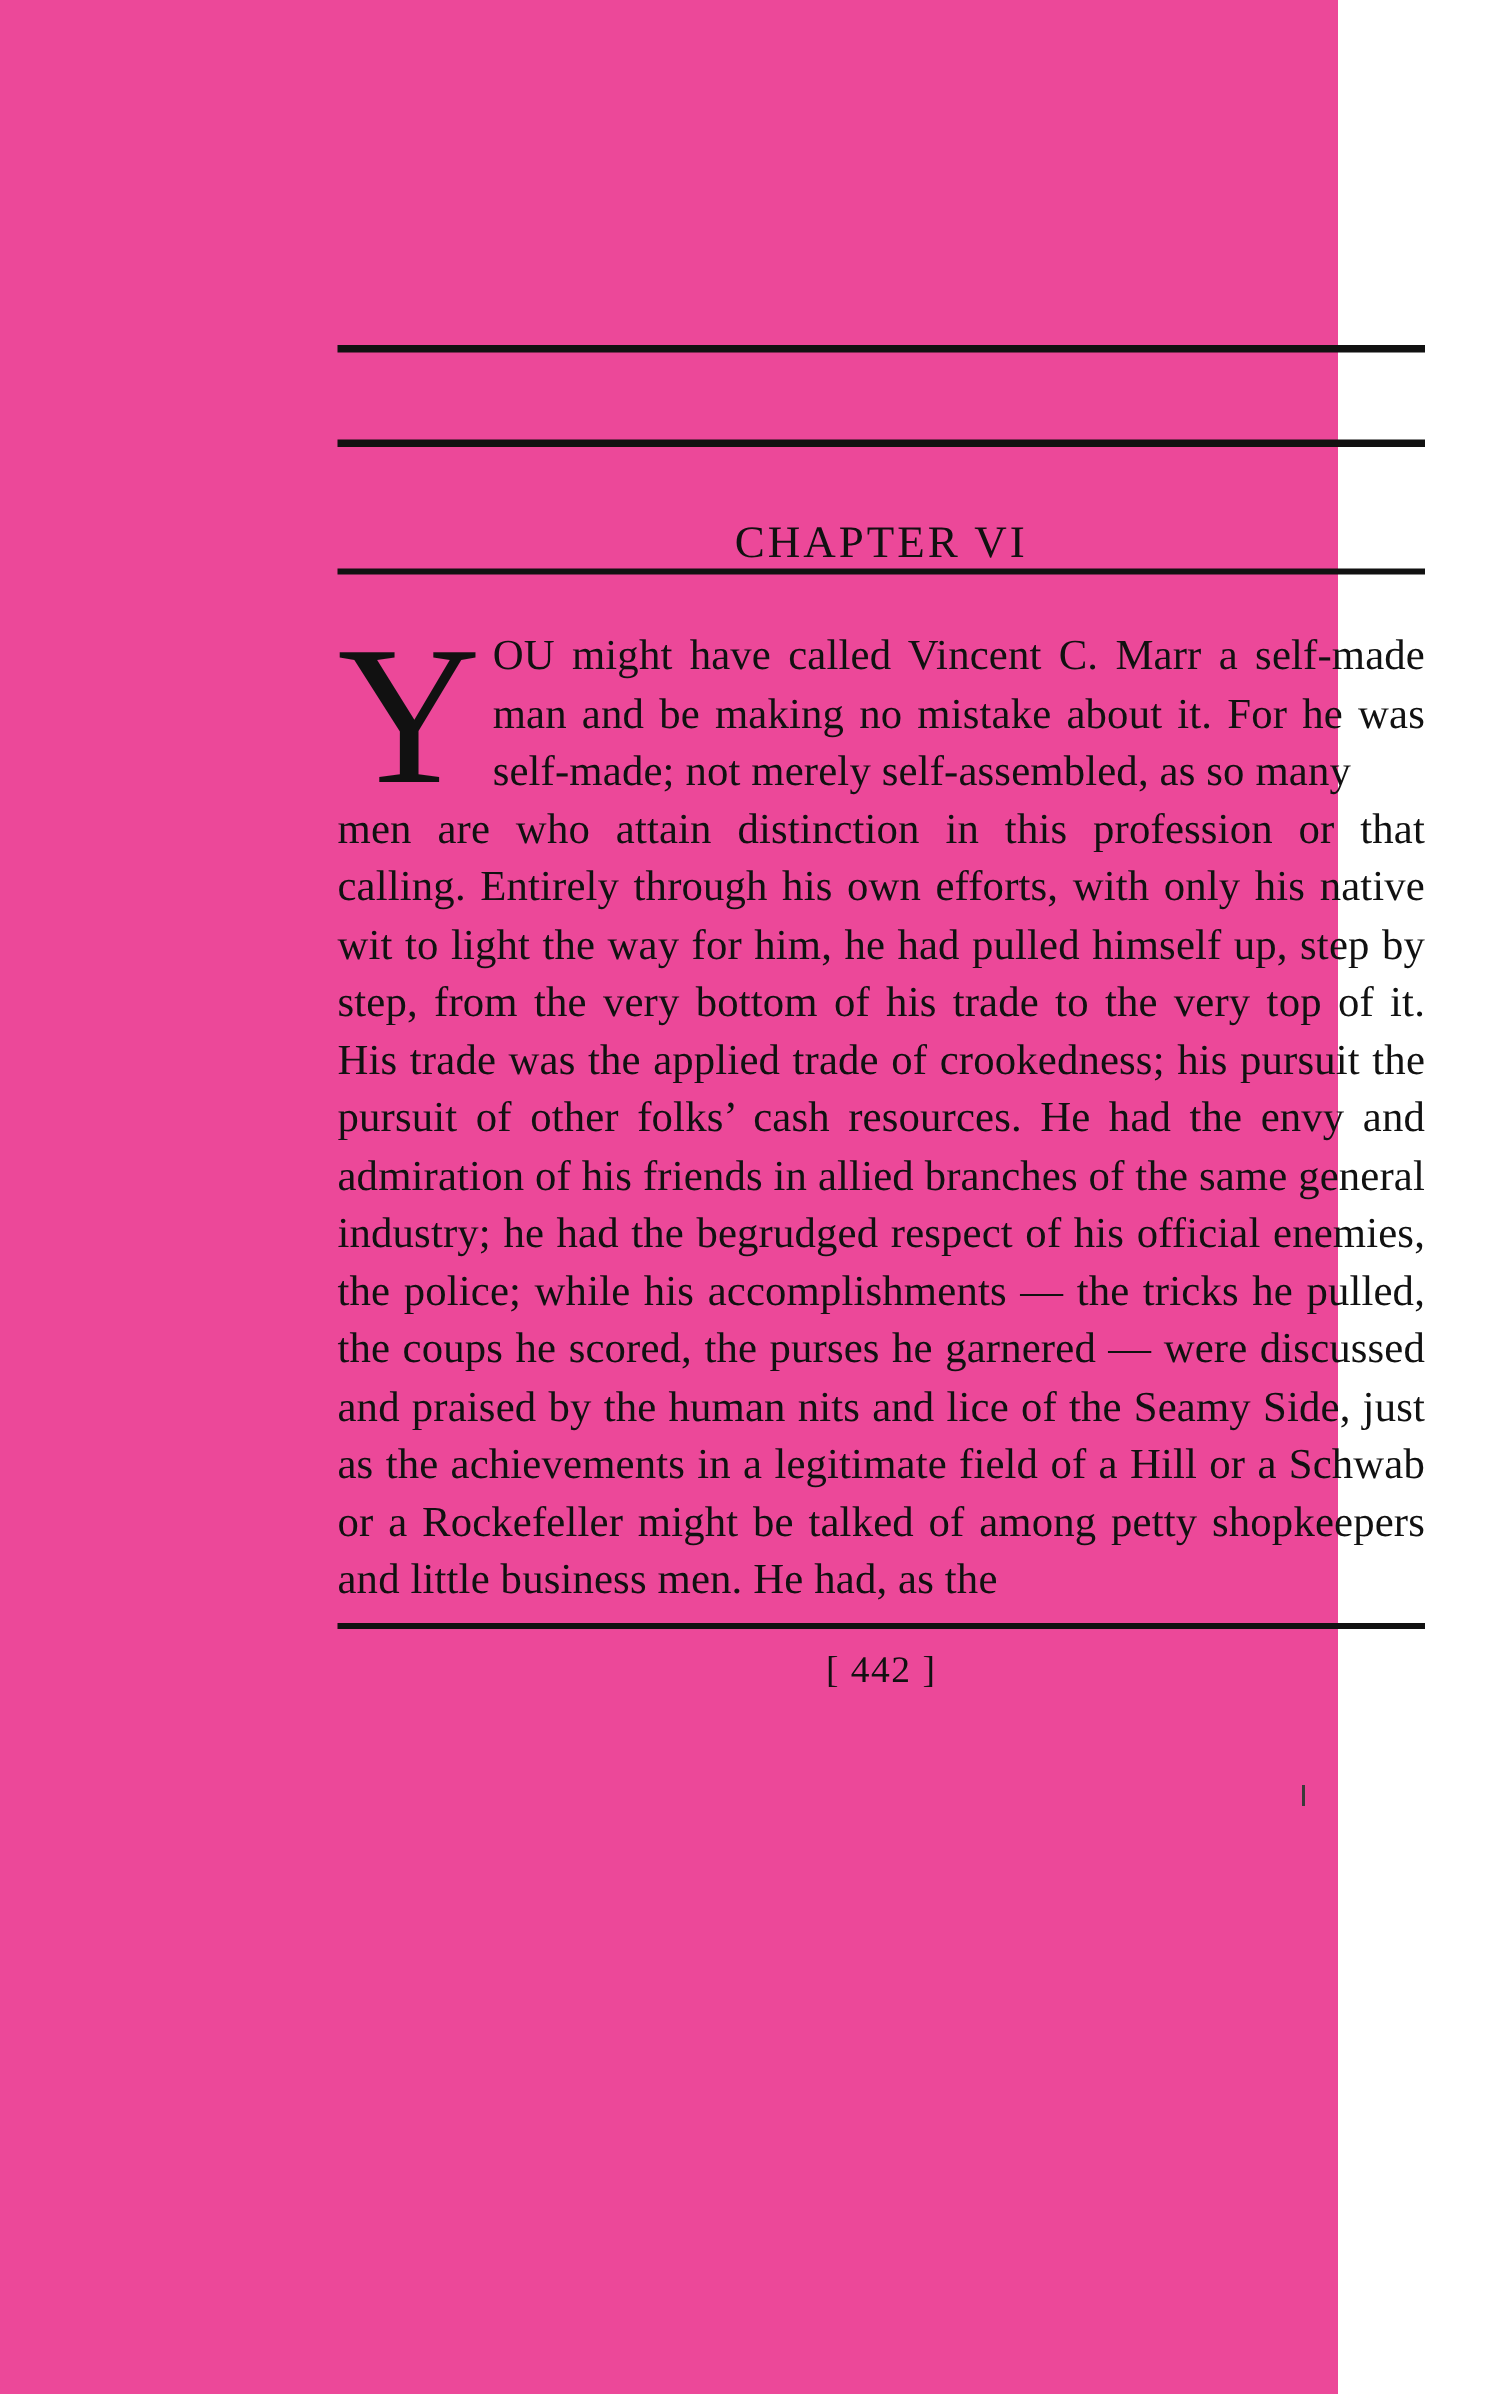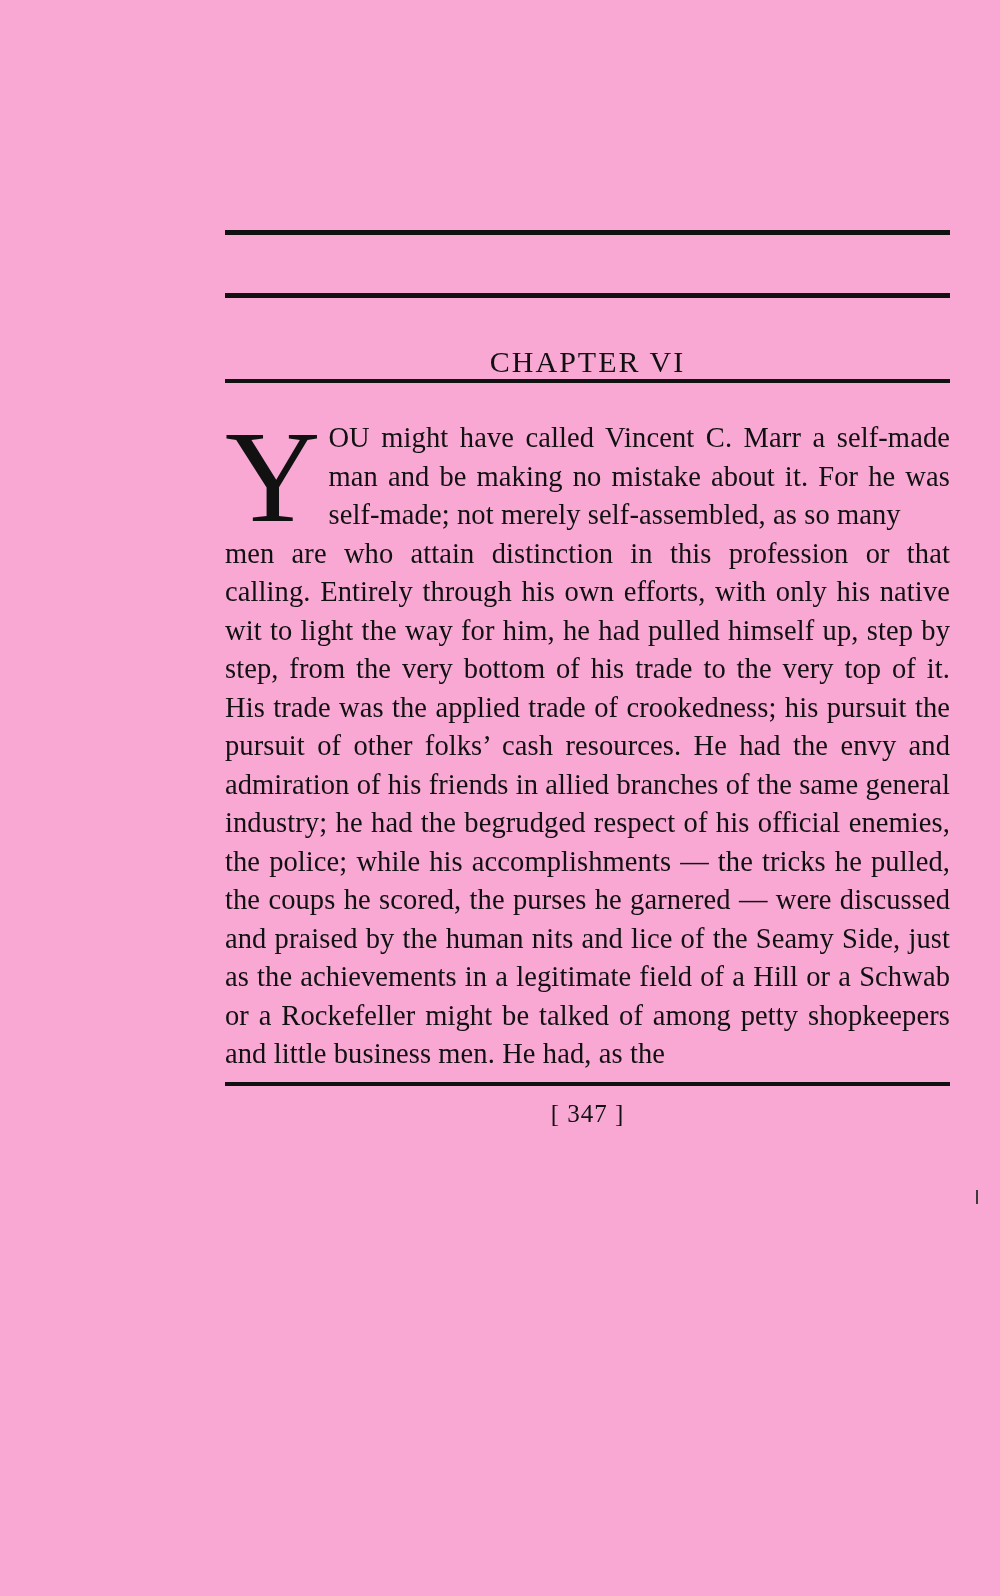--- a/index.html
+++ b/index.html
@@ -9,23 +9,23 @@
   }
   body {
     width: 1000px;
     height: 1596px;
     font-family: "Liberation Serif", serif;
     color: #111111;
     overflow: hidden;
   }
   .page {
     position: relative;
-    width: 1000px;
+    width: 892px;
     height: 1596px;
-    background: #f9a8d4;
+    background: #ec4899;
   }
   .page-inner {
     position: absolute;
     left: 225px;
     top: 230px;
     width: 725px;
   }
   .rule {
     width: 100%;
     background: #111111;
@@ -105,19 +105,19 @@
 
 
     <div class="rule rule-title-bottom" style="height:4px;"></div>
 
     <div class="body-text">
       <span class="dropcap">Y</span><span class="firstlines">OU might have called Vincent C. Marr a self-made man and be making no mistake about it.  For he was self-made; not merely self-assembled, as so many</span><span>men are who attain distinction in this profession or that calling.  Entirely through his own efforts, with only his native wit to light the way for him, he had pulled himself up, step by step, from the very bottom of his trade to the very top of it.  His trade was the applied trade of crookedness; his pursuit the pursuit of other folks’ cash resources.  He had the envy and admiration of his friends in allied branches of the same general industry; he had the begrudged respect of his official enemies, the police; while his accomplishments — the tricks he pulled, the coups he scored, the purses he garnered — were discussed and praised by the human nits and lice of the Seamy Side, just as the achievements in a legitimate field of a Hill or a Schwab or a Rockefeller might be talked of among petty shopkeepers and little business men.  He had, as the</span>
     </div>
 
     <div class="rule rule-bottom"></div>
 
-    <div class="folio">[ 347 ]</div>
+    <div class="folio">[ 442 ]</div>
 
   </div>
 
   <div class="stray-mark"></div>
 
 </div>
 
 </body></html>

